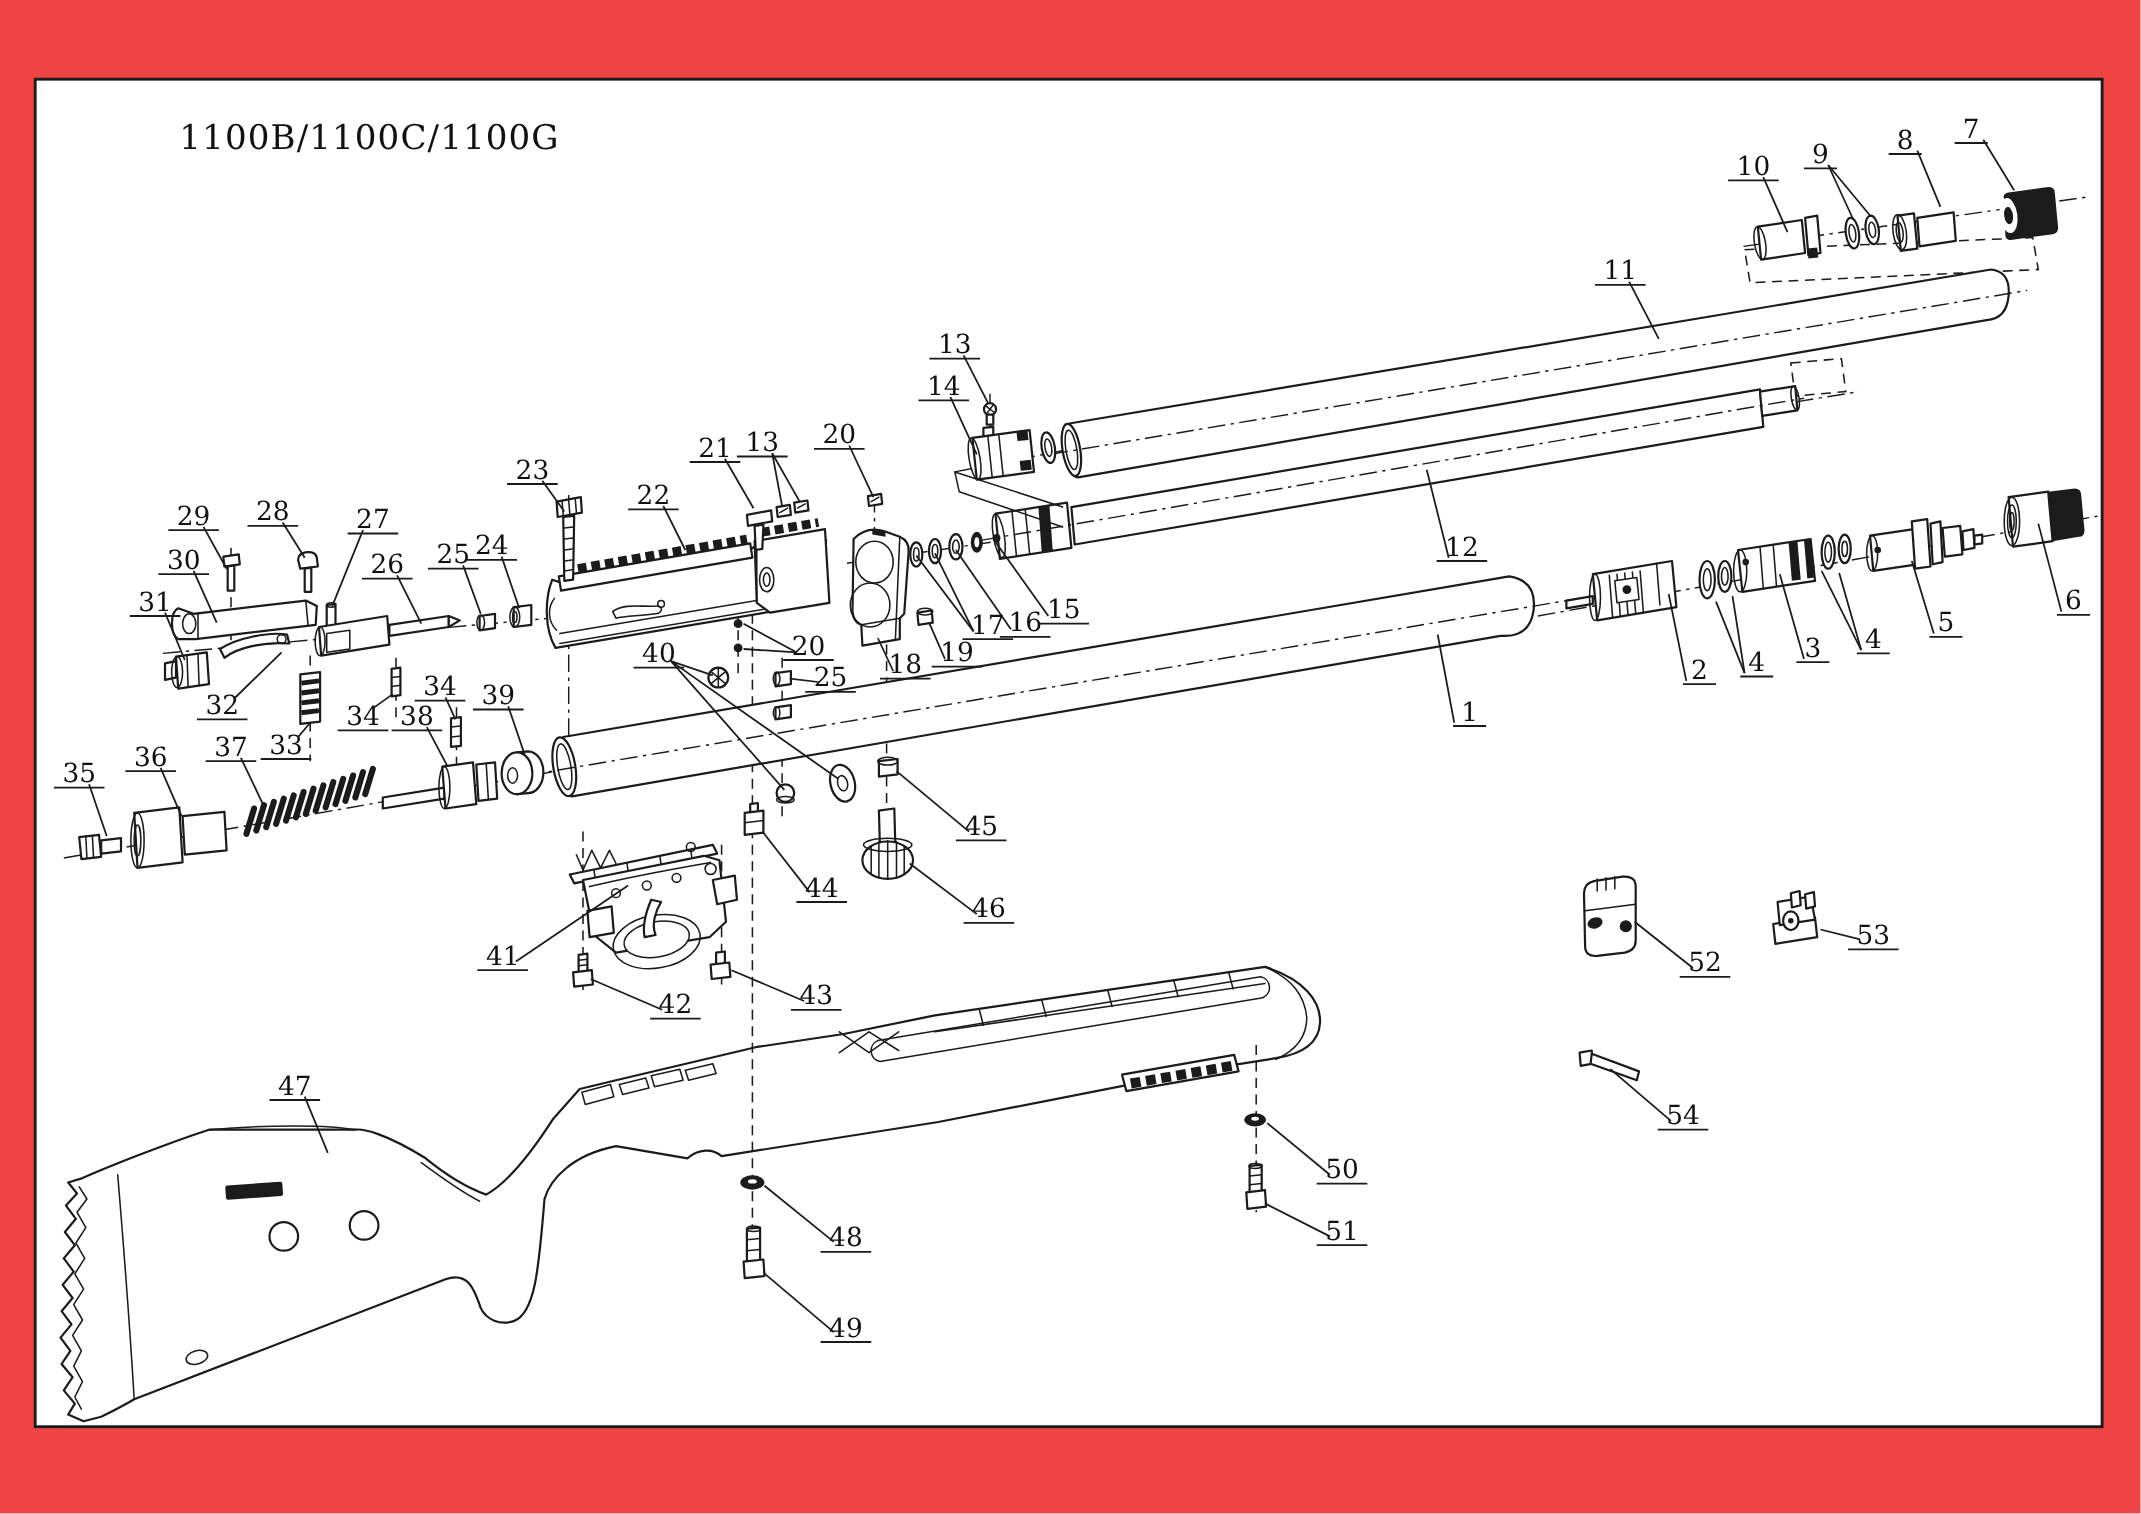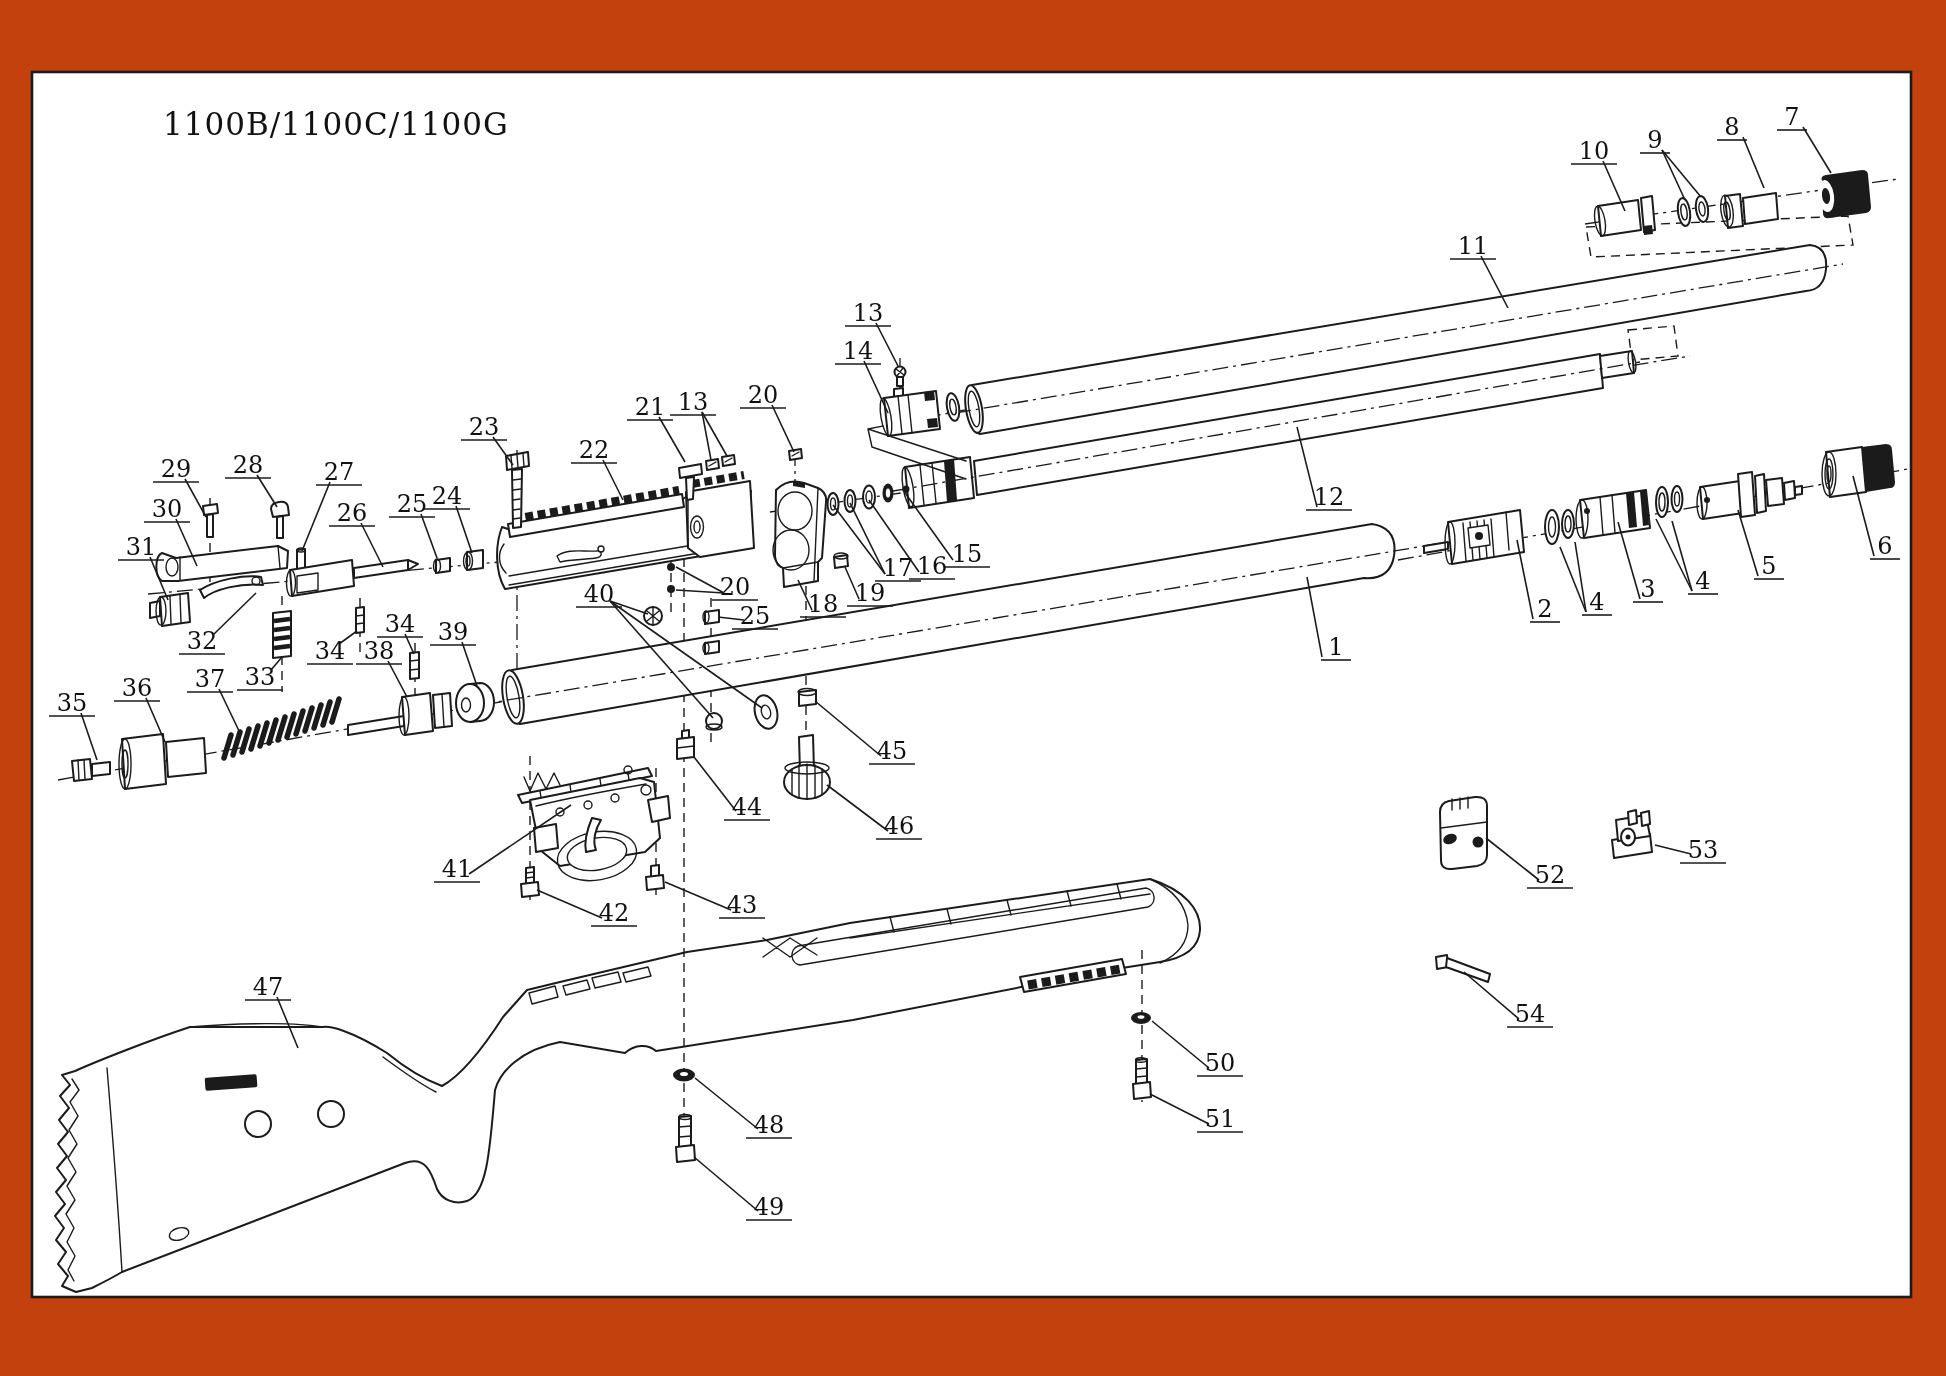--- a/index.html
+++ b/index.html
@@ -1,16 +1,16 @@
 <!DOCTYPE html>
 <html><head>
 <meta charset="utf-8">
 <style>
   html,body{margin:0;padding:0;background:#e8e8e8;}
-  #page{position:relative;width:1946px;height:1376px;background:#c2410c;overflow:hidden;
+  #page{position:relative;width:1946px;height:1376px;background:#ef4444;overflow:hidden;
         font-family:"DejaVu Serif","Liberation Serif",serif;}
   svg{position:absolute;left:0;top:0;}
   .t  {stroke:#1b1b1b;stroke-width:1.4;fill:none;stroke-linecap:round;stroke-linejoin:round;}
   .f  {fill:#ffffff;stroke:#1b1b1b;stroke-width:2;stroke-linejoin:round;}
   .ft {fill:#ffffff;stroke:#1b1b1b;stroke-width:1.4;stroke-linejoin:round;}
   .b  {fill:#1b1b1b;stroke:none;}
   .cl {stroke:#1b1b1b;stroke-width:1.3;fill:none;stroke-dasharray:16 5 3 5;}
   .dh {stroke:#1b1b1b;stroke-width:1.4;fill:none;stroke-dasharray:9 6;}
   .teeth{stroke:#1b1b1b;stroke-width:8;fill:none;stroke-dasharray:8 4.5;}
   .teeth2{stroke:#1b1b1b;stroke-width:9;fill:none;stroke-dasharray:9 5;}

